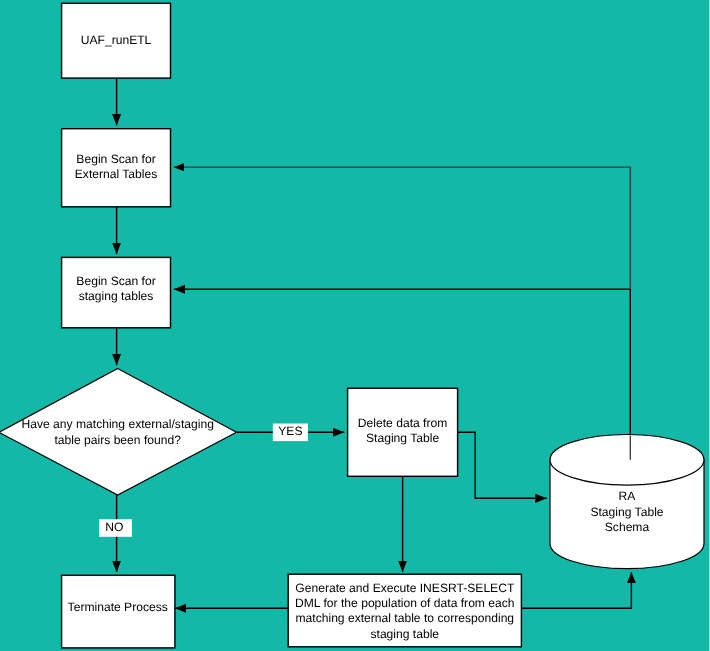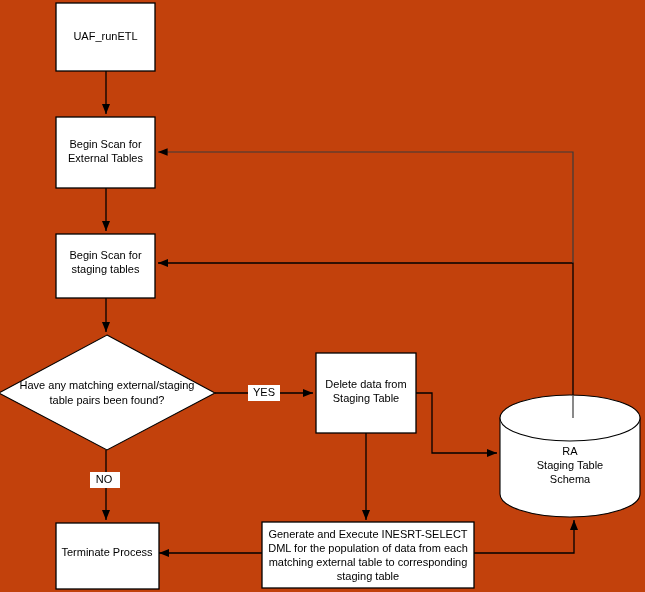--- a/index.html
+++ b/index.html
@@ -8,21 +8,21 @@
     padding: 0;
     background: #ffffff;
   }
   body {
     font-family: "Liberation Sans", sans-serif;
   }
   #canvas {
     position: relative;
     width: 645px;
     height: 592px;
-    background: #c2410c;
+    background: #14b8a6;
     overflow: hidden;
   }
   #flow-svg {
     position: absolute;
     top: 0;
     left: 0;
     width: 645px;
     height: 592px;
   }
   .node-box {

